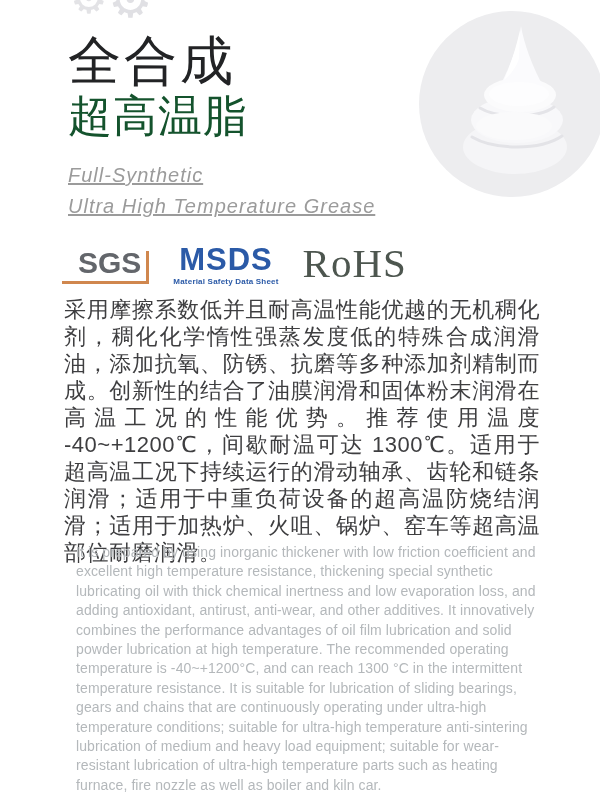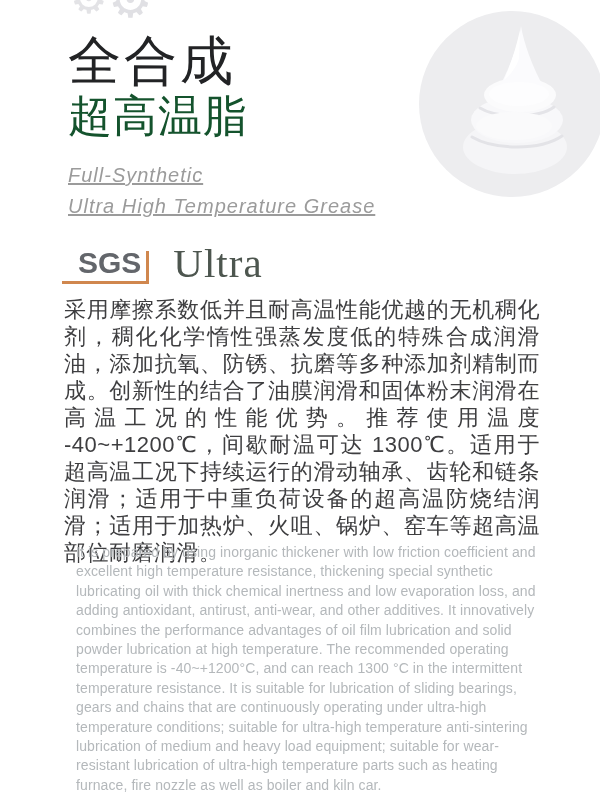--- a/index.html
+++ b/index.html
@@ -68,22 +68,26 @@
 
   <div class="subtitle">
     <div>Full-Synthetic</div>
     <div>Ultra High Temperature Grease</div>
   </div>
 
   <div class="certs">
     <div class="sgs">
       <span>SGS</span>
     </div>
+    <div class="msds">
+      <div class="msds-main">MSDS</div>
+      <div class="msds-sub">Material Safety Data Sheet</div>
+    </div>
     <div class="rohs">
-      <span>Ultra</span>
+      <span>RoHS</span>
     </div>
   </div>
 
   <p class="para-cn">采用摩擦系数低并且耐高温性能优越的无机稠化剂，稠化化学惰性强蒸发度低的特殊合成润滑油，添加抗氧、防锈、抗磨等多种添加剂精制而成。创新性的结合了油膜润滑和固体粉末润滑在高温工况的性能优势。推荐使用温度 -40~+1200℃，间歇耐温可达 1300℃。适用于超高温工况下持续运行的滑动轴承、齿轮和链条润滑；适用于中重负荷设备的超高温防烧结润滑；适用于加热炉、火咀、锅炉、窑车等超高温部位耐磨润滑。</p>
 
   <p class="para-en">It is prepared by using inorganic thickener with low friction coefficient and excellent high temperature resistance, thickening special synthetic lubricating oil with thick chemical inertness and low evaporation loss, and adding antioxidant, antirust, anti-wear, and other additives. It innovatively combines the performance advantages of oil film lubrication and solid powder lubrication at high temperature. The recommended operating temperature is -40~+1200°C, and can reach 1300 °C in the intermittent temperature resistance. It is suitable for lubrication of sliding bearings, gears and chains that are continuously operating under ultra-high temperature conditions; suitable for ultra-high temperature anti-sintering lubrication of medium and heavy load equipment; suitable for wear-resistant lubrication of ultra-high temperature parts such as heating furnace, fire nozzle as well as boiler and kiln car.</p>
 
 </div>
 
 </body></html>

